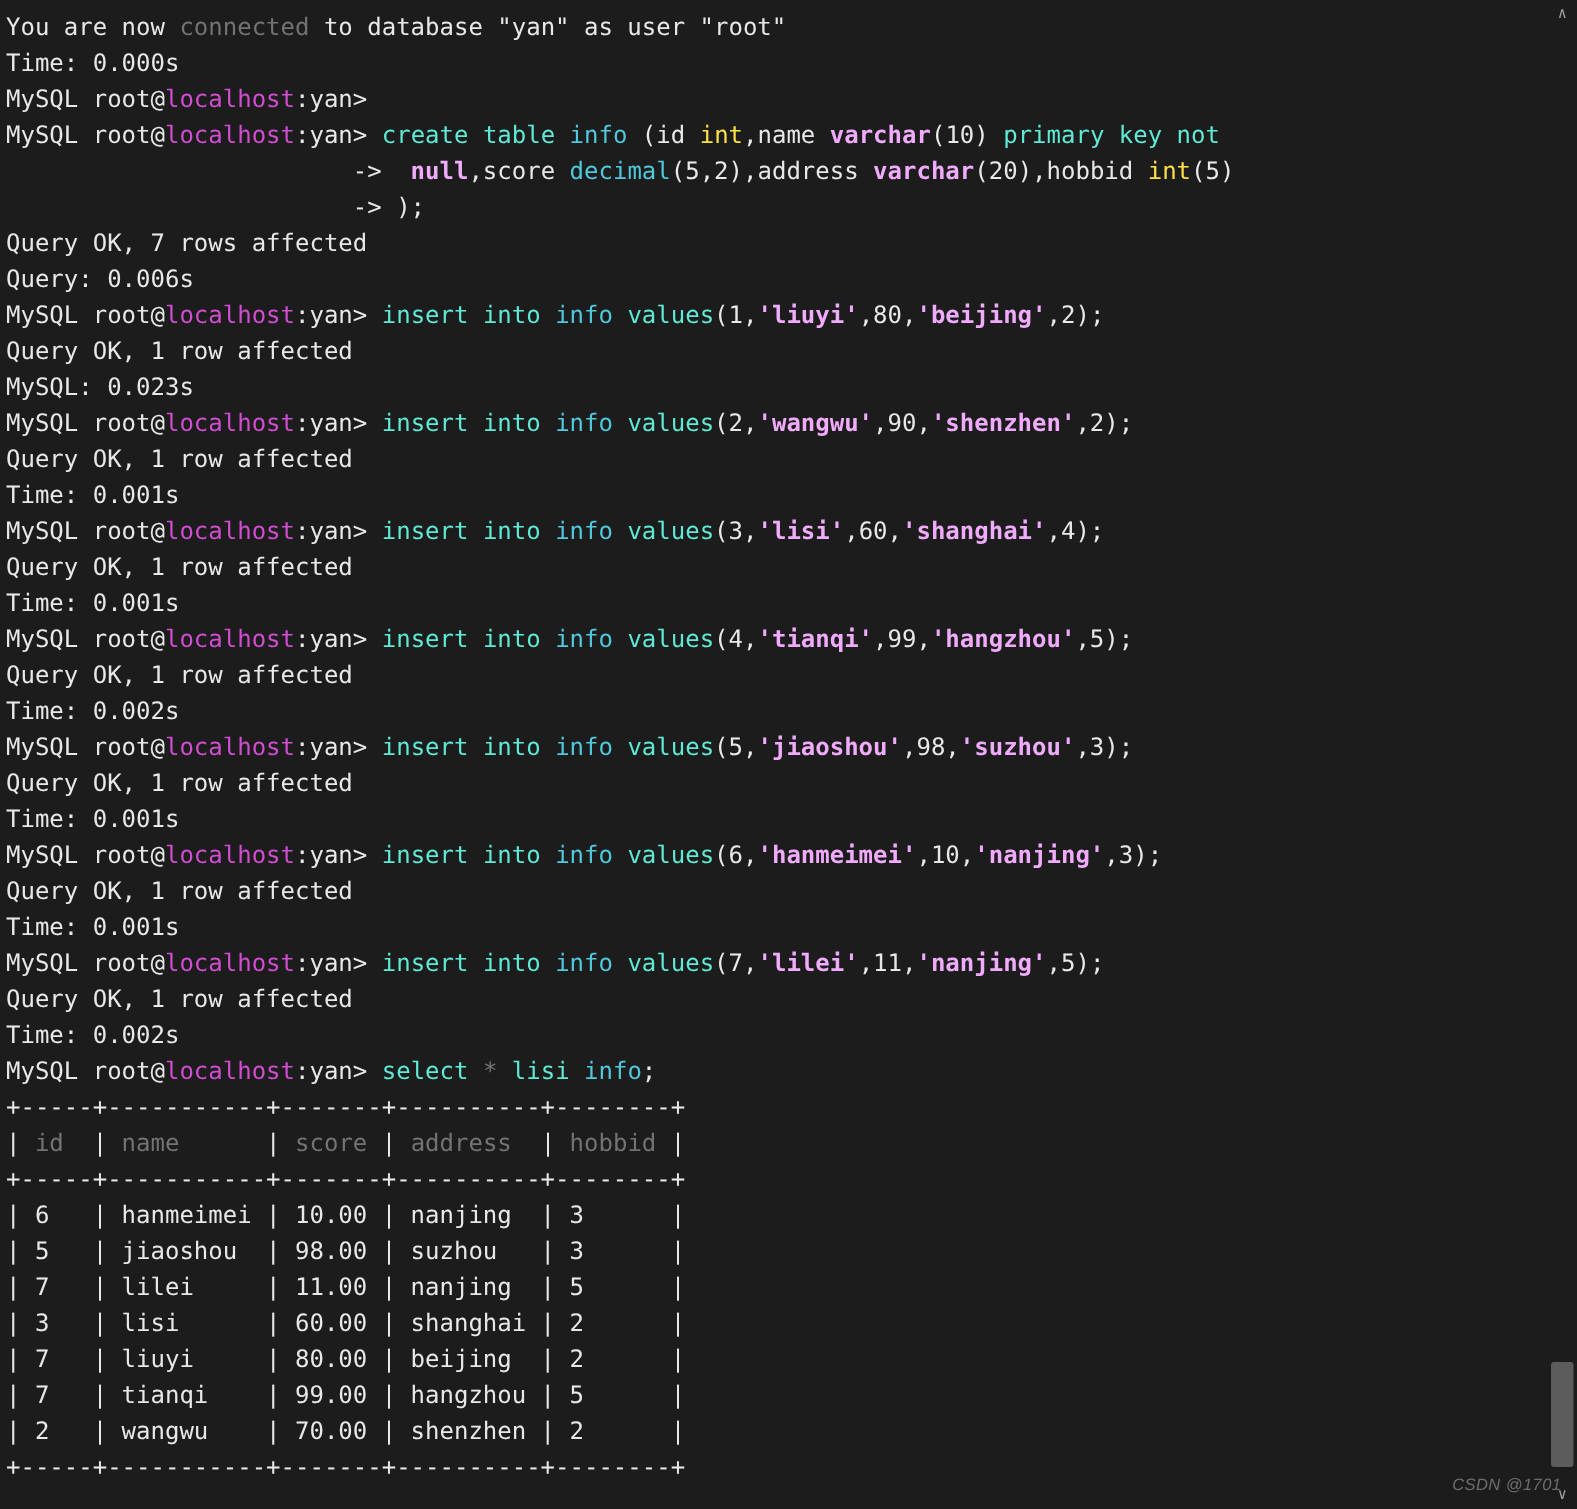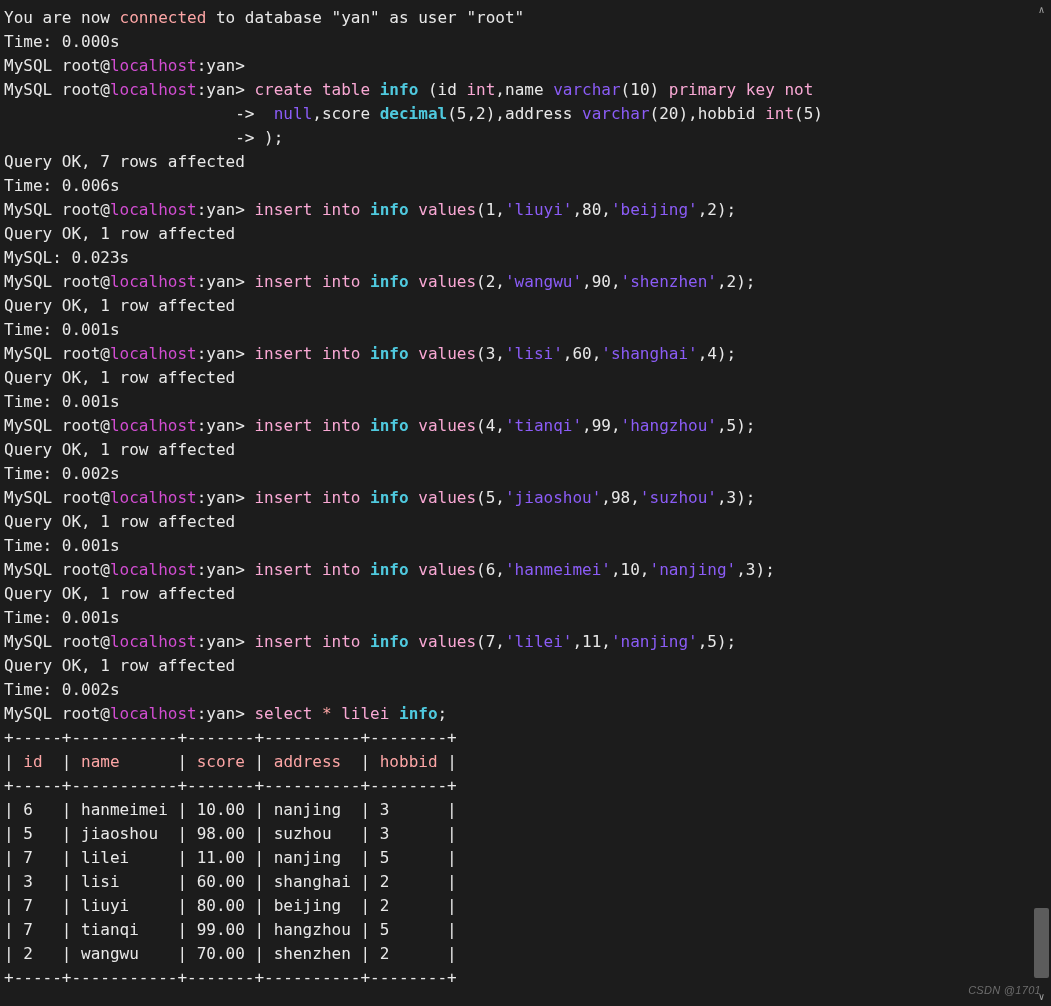--- a/index.html
+++ b/index.html
@@ -70,40 +70,40 @@
     right: 10px;
     bottom: 4px;
     font-size: 11px;
     color: #6d6d6d;
     font-family: Arial, sans-serif;
     letter-spacing: 0.3px;
     font-style: italic;
   }
   
   .c-wht  { color: #e8e8e8; }
-  .c-grn  { color: #fca5a5; }  
-  .c-dgr  { color: #f9a8d4; }  
-  .c-cyan { color: #4fc9de; font-weight: bold; }  
+  .c-grn  { color: #737373; }  
+  .c-dgr  { color: #5eead4; }  
+  .c-cyan { color: #4fc9de; }  
   .c-mag  { color: #d24dd2; }  
-  .c-red  { color: #8b5cf6; }  
-  .c-yel  { color: #f9a8d4; }
+  .c-red  { color: #f0abfc; font-weight: bold; }  
+  .c-yel  { color: #fde047; }
 </style>
 </head>
 <body>
 
 <div class="viewport">
   <div class="termwrap">
     <pre class="term" id="term"><span class="c-wht">You are now </span><span class="c-grn">connected</span><span class="c-wht"> to database "yan" as user "root"</span>
 <span class="c-wht">Time: 0.000s</span>
 <span class="c-wht">MySQL root@</span><span class="c-mag">localhost</span><span class="c-wht">:</span><span class="c-wht">yan</span><span class="c-wht">&gt; </span>
 <span class="c-wht">MySQL root@</span><span class="c-mag">localhost</span><span class="c-wht">:</span><span class="c-wht">yan</span><span class="c-wht">&gt; </span><span class="c-dgr">create</span><span class="c-wht"> </span><span class="c-dgr">table</span><span class="c-wht"> </span><span class="c-cyan">info</span><span class="c-wht"> </span><span class="c-wht">(</span><span class="c-wht">id</span><span class="c-wht"> </span><span class="c-yel">int</span><span class="c-wht">,</span><span class="c-wht">name</span><span class="c-wht"> </span><span class="c-red">varchar</span><span class="c-wht">(</span><span class="c-wht">10</span><span class="c-wht">)</span><span class="c-wht"> </span><span class="c-dgr">primary key</span><span class="c-wht"> </span><span class="c-dgr">not</span>
 <span class="c-wht">                        -&gt; </span><span class="c-wht"> </span><span class="c-red">null</span><span class="c-wht">,</span><span class="c-wht">score</span><span class="c-wht"> </span><span class="c-cyan">decimal</span><span class="c-wht">(</span><span class="c-wht">5</span><span class="c-wht">,</span><span class="c-wht">2</span><span class="c-wht">)</span><span class="c-wht">,</span><span class="c-wht">address</span><span class="c-wht"> </span><span class="c-red">varchar</span><span class="c-wht">(</span><span class="c-wht">20</span><span class="c-wht">)</span><span class="c-wht">,</span><span class="c-wht">hobbid</span><span class="c-wht"> </span><span class="c-yel">int</span><span class="c-wht">(</span><span class="c-wht">5</span><span class="c-wht">)</span>
 <span class="c-wht">                        -&gt; </span><span class="c-wht">);</span>
 <span class="c-wht">Query OK, 7 rows affected</span>
-<span class="c-wht">Time: 0.006s</span>
+<span class="c-wht">Query: 0.006s</span>
 <span class="c-wht">MySQL root@</span><span class="c-mag">localhost</span><span class="c-wht">:</span><span class="c-wht">yan</span><span class="c-wht">&gt; </span><span class="c-dgr">insert</span><span class="c-wht"> </span><span class="c-dgr">into</span><span class="c-wht"> </span><span class="c-cyan">info</span><span class="c-wht"> </span><span class="c-dgr">values</span><span class="c-wht">(</span><span class="c-wht">1</span><span class="c-wht">,</span><span class="c-red">'liuyi'</span><span class="c-wht">,</span><span class="c-wht">80</span><span class="c-wht">,</span><span class="c-red">'beijing'</span><span class="c-wht">,</span><span class="c-wht">2</span><span class="c-wht">)</span><span class="c-wht">;</span>
 <span class="c-wht">Query OK, 1 row affected</span>
 <span class="c-wht">MySQL: 0.023s</span>
 <span class="c-wht">MySQL root@</span><span class="c-mag">localhost</span><span class="c-wht">:</span><span class="c-wht">yan</span><span class="c-wht">&gt; </span><span class="c-dgr">insert</span><span class="c-wht"> </span><span class="c-dgr">into</span><span class="c-wht"> </span><span class="c-cyan">info</span><span class="c-wht"> </span><span class="c-dgr">values</span><span class="c-wht">(</span><span class="c-wht">2</span><span class="c-wht">,</span><span class="c-red">'wangwu'</span><span class="c-wht">,</span><span class="c-wht">90</span><span class="c-wht">,</span><span class="c-red">'shenzhen'</span><span class="c-wht">,</span><span class="c-wht">2</span><span class="c-wht">)</span><span class="c-wht">;</span>
 <span class="c-wht">Query OK, 1 row affected</span>
 <span class="c-wht">Time: 0.001s</span>
 <span class="c-wht">MySQL root@</span><span class="c-mag">localhost</span><span class="c-wht">:</span><span class="c-wht">yan</span><span class="c-wht">&gt; </span><span class="c-dgr">insert</span><span class="c-wht"> </span><span class="c-dgr">into</span><span class="c-wht"> </span><span class="c-cyan">info</span><span class="c-wht"> </span><span class="c-dgr">values</span><span class="c-wht">(</span><span class="c-wht">3</span><span class="c-wht">,</span><span class="c-red">'lisi'</span><span class="c-wht">,</span><span class="c-wht">60</span><span class="c-wht">,</span><span class="c-red">'shanghai'</span><span class="c-wht">,</span><span class="c-wht">4</span><span class="c-wht">)</span><span class="c-wht">;</span>
 <span class="c-wht">Query OK, 1 row affected</span>
 <span class="c-wht">Time: 0.001s</span>
 <span class="c-wht">MySQL root@</span><span class="c-mag">localhost</span><span class="c-wht">:</span><span class="c-wht">yan</span><span class="c-wht">&gt; </span><span class="c-dgr">insert</span><span class="c-wht"> </span><span class="c-dgr">into</span><span class="c-wht"> </span><span class="c-cyan">info</span><span class="c-wht"> </span><span class="c-dgr">values</span><span class="c-wht">(</span><span class="c-wht">4</span><span class="c-wht">,</span><span class="c-red">'tianqi'</span><span class="c-wht">,</span><span class="c-wht">99</span><span class="c-wht">,</span><span class="c-red">'hangzhou'</span><span class="c-wht">,</span><span class="c-wht">5</span><span class="c-wht">)</span><span class="c-wht">;</span>
@@ -111,21 +111,21 @@
 <span class="c-wht">Time: 0.002s</span>
 <span class="c-wht">MySQL root@</span><span class="c-mag">localhost</span><span class="c-wht">:</span><span class="c-wht">yan</span><span class="c-wht">&gt; </span><span class="c-dgr">insert</span><span class="c-wht"> </span><span class="c-dgr">into</span><span class="c-wht"> </span><span class="c-cyan">info</span><span class="c-wht"> </span><span class="c-dgr">values</span><span class="c-wht">(</span><span class="c-wht">5</span><span class="c-wht">,</span><span class="c-red">'jiaoshou'</span><span class="c-wht">,</span><span class="c-wht">98</span><span class="c-wht">,</span><span class="c-red">'suzhou'</span><span class="c-wht">,</span><span class="c-wht">3</span><span class="c-wht">)</span><span class="c-wht">;</span>
 <span class="c-wht">Query OK, 1 row affected</span>
 <span class="c-wht">Time: 0.001s</span>
 <span class="c-wht">MySQL root@</span><span class="c-mag">localhost</span><span class="c-wht">:</span><span class="c-wht">yan</span><span class="c-wht">&gt; </span><span class="c-dgr">insert</span><span class="c-wht"> </span><span class="c-dgr">into</span><span class="c-wht"> </span><span class="c-cyan">info</span><span class="c-wht"> </span><span class="c-dgr">values</span><span class="c-wht">(</span><span class="c-wht">6</span><span class="c-wht">,</span><span class="c-red">'hanmeimei'</span><span class="c-wht">,</span><span class="c-wht">10</span><span class="c-wht">,</span><span class="c-red">'nanjing'</span><span class="c-wht">,</span><span class="c-wht">3</span><span class="c-wht">)</span><span class="c-wht">;</span>
 <span class="c-wht">Query OK, 1 row affected</span>
 <span class="c-wht">Time: 0.001s</span>
 <span class="c-wht">MySQL root@</span><span class="c-mag">localhost</span><span class="c-wht">:</span><span class="c-wht">yan</span><span class="c-wht">&gt; </span><span class="c-dgr">insert</span><span class="c-wht"> </span><span class="c-dgr">into</span><span class="c-wht"> </span><span class="c-cyan">info</span><span class="c-wht"> </span><span class="c-dgr">values</span><span class="c-wht">(</span><span class="c-wht">7</span><span class="c-wht">,</span><span class="c-red">'lilei'</span><span class="c-wht">,</span><span class="c-wht">11</span><span class="c-wht">,</span><span class="c-red">'nanjing'</span><span class="c-wht">,</span><span class="c-wht">5</span><span class="c-wht">)</span><span class="c-wht">;</span>
 <span class="c-wht">Query OK, 1 row affected</span>
 <span class="c-wht">Time: 0.002s</span>
-<span class="c-wht">MySQL root@</span><span class="c-mag">localhost</span><span class="c-wht">:</span><span class="c-wht">yan</span><span class="c-wht">&gt; </span><span class="c-dgr">select</span><span class="c-wht"> </span><span class="c-grn">*</span><span class="c-wht"> </span><span class="c-dgr">lilei</span><span class="c-wht"> </span><span class="c-cyan">info</span><span class="c-wht">;</span>
+<span class="c-wht">MySQL root@</span><span class="c-mag">localhost</span><span class="c-wht">:</span><span class="c-wht">yan</span><span class="c-wht">&gt; </span><span class="c-dgr">select</span><span class="c-wht"> </span><span class="c-grn">*</span><span class="c-wht"> </span><span class="c-dgr">lisi</span><span class="c-wht"> </span><span class="c-cyan">info</span><span class="c-wht">;</span>
 <span class="c-wht">+-----+-----------+-------+----------+--------+</span>
 | <span class="c-grn">id </span> | <span class="c-grn">name     </span> | <span class="c-grn">score</span> | <span class="c-grn">address </span> | <span class="c-grn">hobbid</span> |
 <span class="c-wht">+-----+-----------+-------+----------+--------+</span>
 <span class="c-wht">| 6   | hanmeimei | 10.00 | nanjing  | 3      |</span>
 <span class="c-wht">| 5   | jiaoshou  | 98.00 | suzhou   | 3      |</span>
 <span class="c-wht">| 7   | lilei     | 11.00 | nanjing  | 5      |</span>
 <span class="c-wht">| 3   | lisi      | 60.00 | shanghai | 2      |</span>
 <span class="c-wht">| 7   | liuyi     | 80.00 | beijing  | 2      |</span>
 <span class="c-wht">| 7   | tianqi    | 99.00 | hangzhou | 5      |</span>
 <span class="c-wht">| 2   | wangwu    | 70.00 | shenzhen | 2      |</span>

